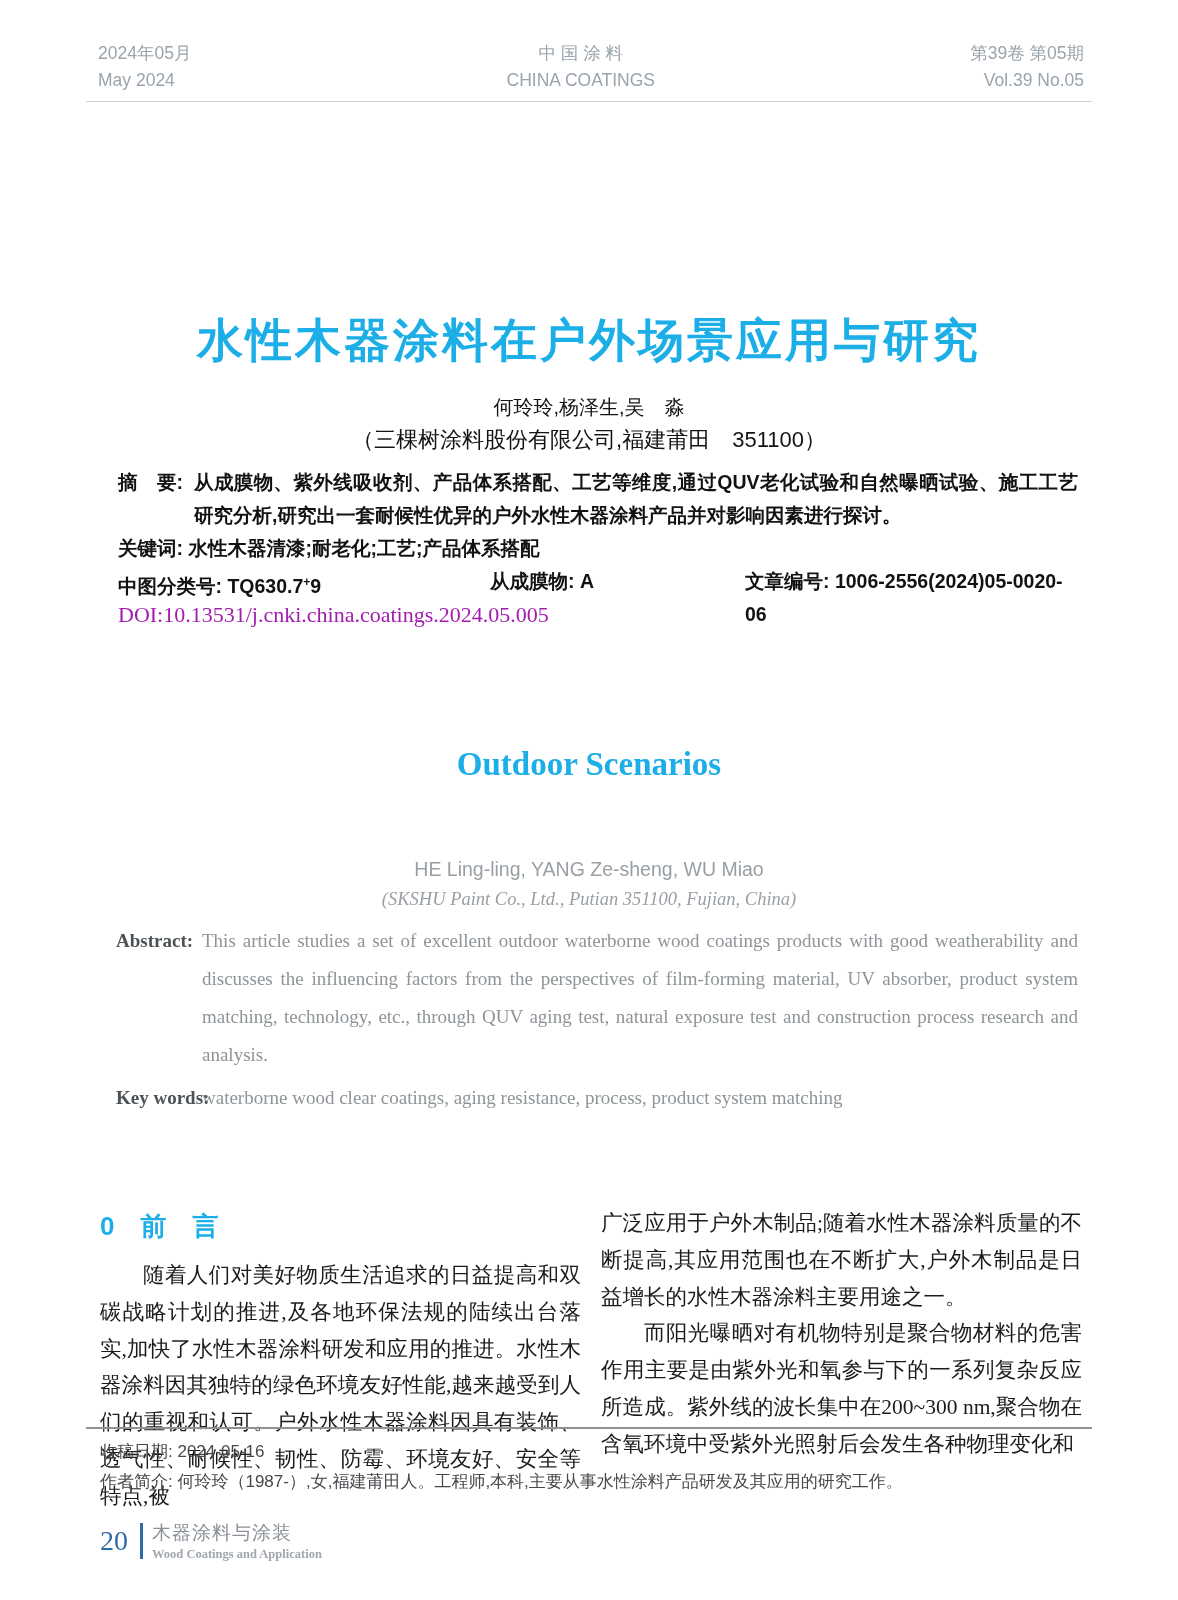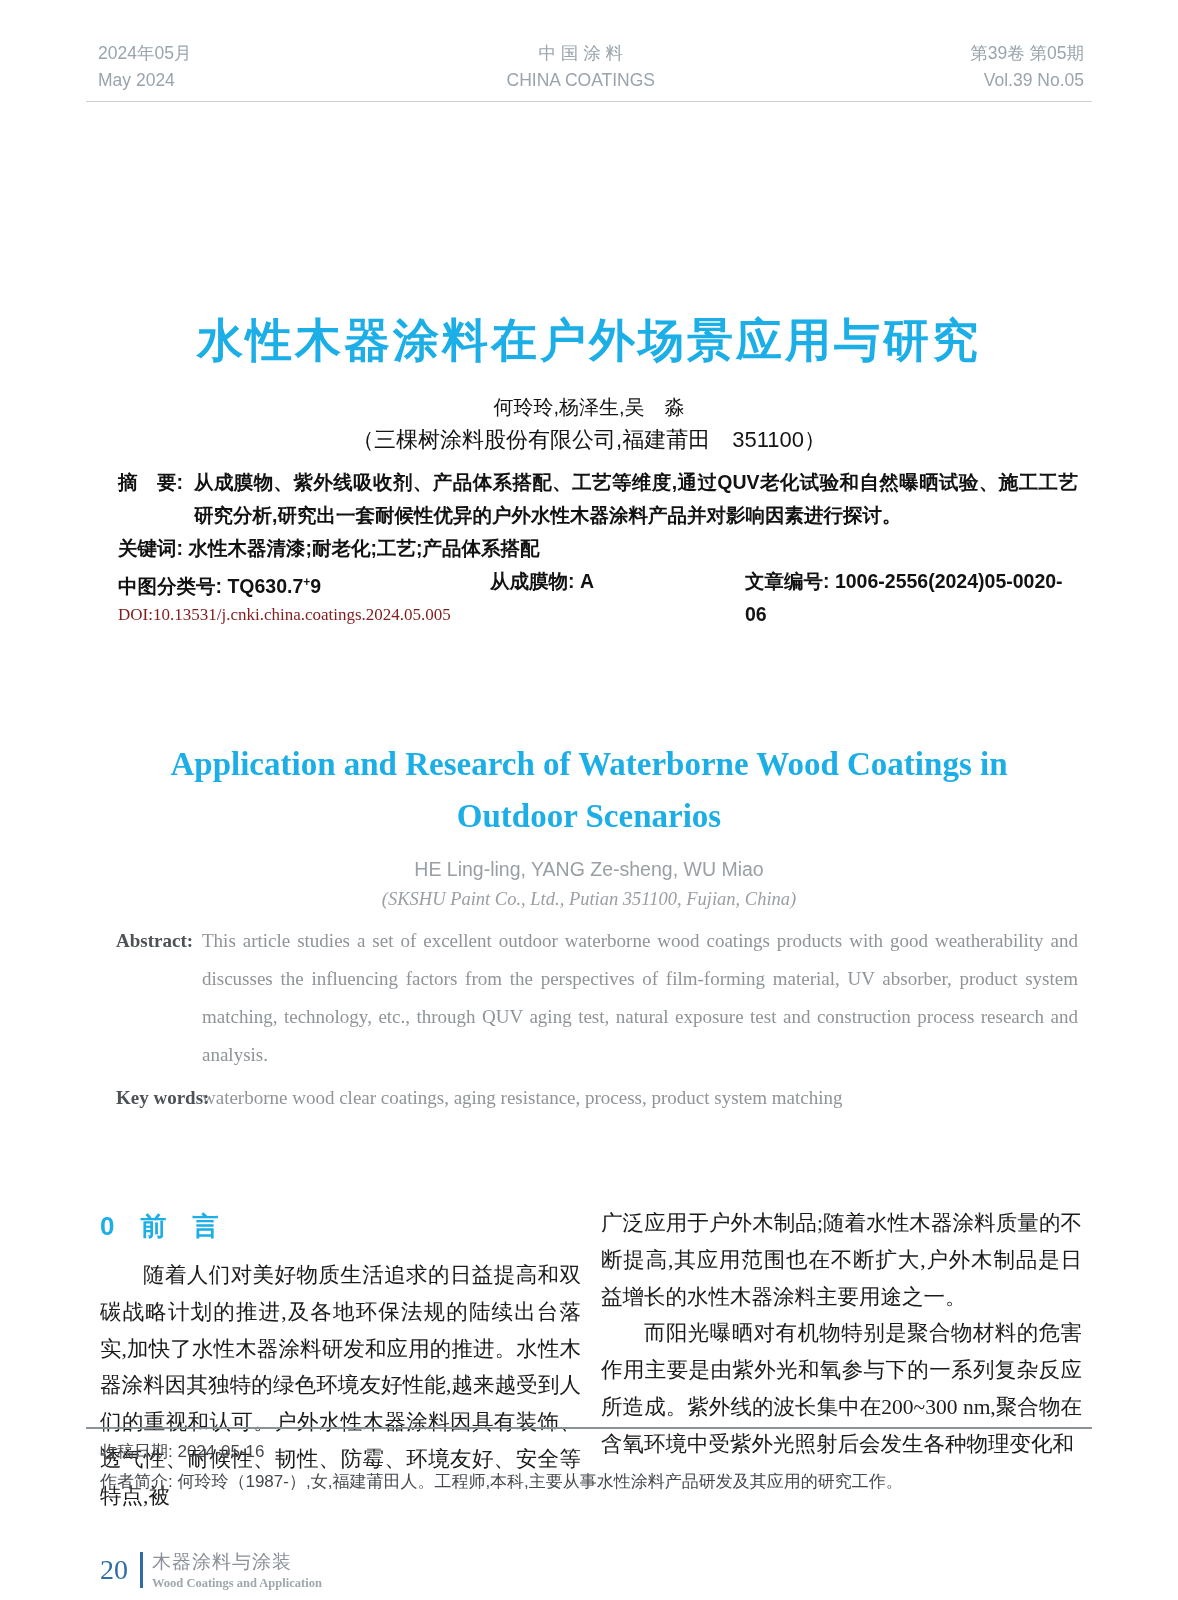--- a/index.html
+++ b/index.html
@@ -24,21 +24,21 @@
   
   .meta-block{position:absolute;top:466px;left:118px;right:100px;
               font-size:19.5px;font-weight:600;color:#121212;}
   .meta-abstract{position:relative;padding-left:76px;line-height:33px;text-align:justify;}
   .meta-abstract .lbl{position:absolute;left:0;top:0;}
   .meta-keywords{line-height:33px;}
   .meta-clc-row{position:relative;height:33px;line-height:33px;}
   .meta-clc-row .seg2{position:absolute;left:372px;top:0;}
   .meta-clc-row .seg3{position:absolute;left:627px;top:0;}
   .meta-doi{line-height:33px;font-family:"Liberation Serif",serif;font-weight:normal;
-            font-size:17px;color:#7f1d1d;}
+            font-size:22px;color:#a21caf;}
   sup{font-size:12px;}
 
   
   .title-en{position:absolute;top:738px;left:0;width:100%;text-align:center;
             font-family:"Liberation Serif",serif;font-weight:bold;font-size:33px;
             color:var(--accent);line-height:52px;}
   .title-en span{display:block;}
   .authors-en{position:absolute;top:858px;left:0;width:100%;text-align:center;
               font-size:19.5px;color:#999fa4;}
   .affil-en{position:absolute;top:889px;left:0;width:100%;text-align:center;
@@ -59,21 +59,21 @@
   .col p{margin:0;font-family:"Liberation Serif",serif;font-size:21.5px;line-height:36.8px;
          text-align:justify;color:#1b1b1b;}
   .col p.indent{text-indent:2em;}
 
   
   .foot-rule{position:absolute;top:1427px;left:86px;right:86px;height:2px;background:#8d9296;}
   .footnote{position:absolute;top:1437px;left:100px;right:100px;
             font-size:17px;color:#45494d;line-height:30px;}
 
   
-  .footer{position:absolute;top:1520px;left:100px;display:flex;align-items:center;margin-top:29px;}
+  .footer{position:absolute;top:1520px;left:100px;display:flex;align-items:center;}
   .page-num{font-family:"Liberation Serif",serif;font-size:28px;color:var(--footer-blue);
             margin-right:12px;}
   .footer-bar{width:3px;height:36px;background:var(--footer-blue);margin-right:9px;}
   .footer-col .cn{font-size:19px;color:#8b9198;letter-spacing:1px;}
   .footer-col .en{font-family:"Liberation Serif",serif;font-weight:bold;font-size:12.5px;
                   color:#a0a6ac;margin-top:1px;text-align:center;}
 </style>
 </head>
 <body>
 
@@ -115,21 +115,20 @@
         <span>从成膜物: </span><span>A</span>
       </span>
       <span class="seg3">
         <span>文章编号: </span><span>1006-2556(2024)05-0020-06</span>
       </span>
     </div>
     <div class="meta-doi">DOI:10.13531/j.cnki.china.coatings.2024.05.005</div>
   </div>
 
   <div class="title-en">
-    <span>Application and Research of Waterborne Wood Coatings in</span>
     <span>Outdoor Scenarios</span>
   </div>
   <div class="authors-en">HE Ling-ling, YANG Ze-sheng, WU Miao</div>
   <div class="affil-en">(SKSHU Paint Co., Ltd., Putian 351100, Fujian, China)</div>
 
   <div class="abstract-en">
     <div class="abs-row">
       <span class="lbl">Abstract:</span>
       <span>This article studies a set of excellent outdoor waterborne wood coatings products with good weatherability and discusses the influencing factors from the perspectives of film-forming material, UV absorber, product system matching, technology, etc., through QUV aging test, natural exposure test and construction process research and analysis.</span>
     </div>

